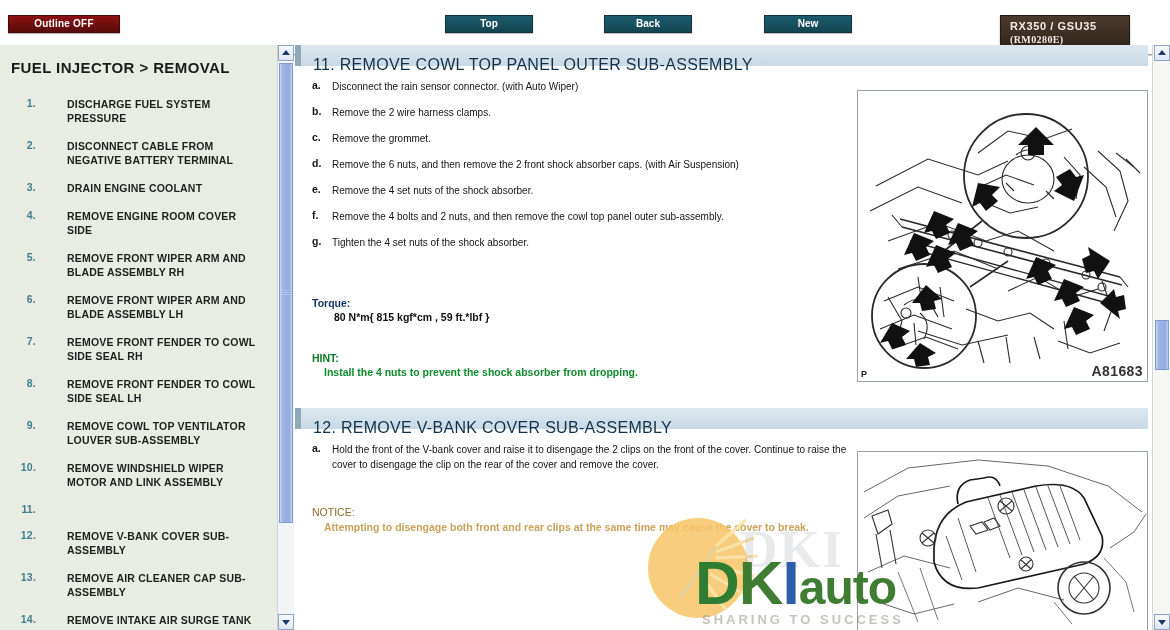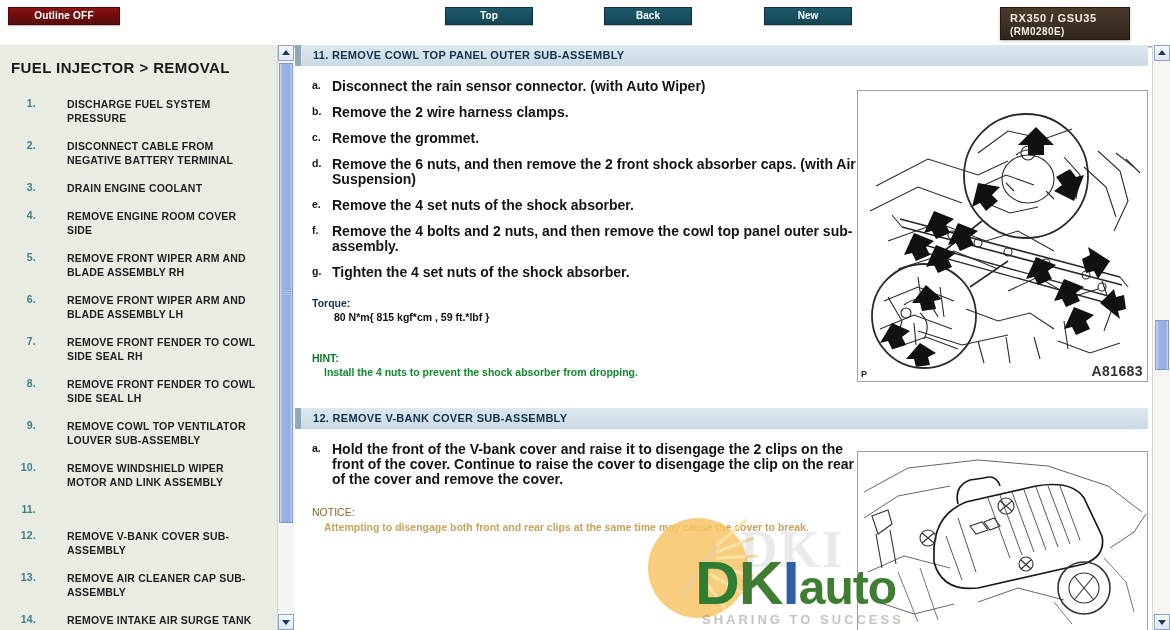--- a/index.html
+++ b/index.html
@@ -5,21 +5,21 @@
   html,body{margin:0;padding:0;}
   body{
     width:1170px;height:630px;overflow:hidden;
     background:#ffffff;
     font-family:"Liberation Sans","DejaVu Sans",sans-serif;
     -webkit-font-smoothing:antialiased;
   }
   .app{position:relative;width:1170px;height:630px;}
 
   
-  .topbar{position:absolute;left:0;top:4px;width:1170px;height:43px;background:#ffffff;}
+  .topbar{position:absolute;left:0;top:12px;width:1170px;height:43px;background:#ffffff;}
   .topbar-rule{position:absolute;left:0;top:42px;width:1170px;height:2px;
     background:linear-gradient(to bottom,#9a9a9a 0%,#b8b8b8 50%,#e8e8e8 100%);}
 
   .outline-btn{
     position:absolute;left:8px;top:3px;width:110px;height:16px;
     background:linear-gradient(to bottom,#8d1111 0%,#6d0d0d 55%,#5a0b0b 100%);
     border:1px solid #4a0808;
     color:#ffffff;font-size:10px;font-weight:bold;letter-spacing:.2px;
     text-align:center;line-height:16px;cursor:pointer;
     box-shadow:0 1px 1px rgba(0,0,0,.25);
@@ -38,21 +38,21 @@
   .navbtn.new{left:764px;}
 
   .model-badge{
     position:absolute;left:1000px;top:3px;width:130px;height:33px;
     background:linear-gradient(to bottom,#4a3a2c 0%,#3b2e22 60%,#2f241a 100%);
     border:1px solid #241a12;
     box-shadow:0 1px 2px rgba(0,0,0,.3);
     color:#f2ece2;padding:3px 0 0 9px;box-sizing:border-box;
   }
   .model-badge .m1{font-size:11px;font-weight:bold;letter-spacing:.6px;line-height:14px;}
-  .model-badge .m2{font-size:10px;font-weight:bold;letter-spacing:.4px;line-height:13px;}
+  .model-badge .m2{font-size:10px;font-weight:bold;letter-spacing:.4px;line-height:13px;font-family:Liberation Serif, serif;}
 
   
   .sidebar{
     position:absolute;left:0;top:45px;width:277px;height:585px;
     background:#e8ece3;border-right:1px solid #b9bfb2;overflow:hidden;
   }
   .sidebar-title{
     position:absolute;left:11px;top:14px;width:250px;
     font-size:15px;font-weight:bold;color:#1b1b1b;letter-spacing:.4px;
   }
@@ -92,28 +92,28 @@
     background:#ffffff;overflow:hidden;
   }
   .sec{position:relative;}
   .sec-head{
     position:relative;height:21px;
     background:linear-gradient(to bottom,#dde8ef 0%,#d2e0e9 55%,#c9d9e4 100%);
     border-left:6px solid #8fa9b8;
     box-sizing:border-box;
   }
   .sec-head .t{
-    position:absolute;left:12px;top:4px;
-    font-size:11px;font-weight:bold;color:#11324a;letter-spacing:.3px;
+    position:absolute;left:12px;top:11px;
+    font-size:16px;font-weight:normal;color:#11324a;letter-spacing:.3px;
   }
 
   .body-col{position:absolute;left:17px;width:545px;}
   .item{display:flex;margin-bottom:11px;}
   .item .ltr{flex:0 0 20px;font-size:10.5px;font-weight:bold;color:#141414;}
-  .item .txt{flex:1;font-size:14px;color:#141414;line-height:15px;font-weight:bold;}
+  .item .txt{flex:1;font-size:10px;color:#141414;line-height:15px;font-weight:normal;}
 
   .torque-lbl{font-size:10.5px;font-weight:bold;color:#10325e;margin-bottom:2px;}
   .torque-val{font-size:10.5px;font-weight:bold;color:#101010;margin-left:22px;}
   .hint-lbl{font-size:10.5px;font-weight:bold;color:#0a7a23;margin-bottom:2px;}
   .hint-txt{font-size:10.5px;color:#0f8a2c;margin-left:12px;font-weight:bold;}
   .notice-lbl{font-size:10.5px;font-weight:normal;color:#8a6a28;margin-bottom:2px;}
   .notice-txt{font-size:10.5px;color:#c9a25c;margin-left:12px;line-height:15px;font-weight:bold;}
 
   
   .fig{position:absolute;background:#ffffff;border:1px solid #9aa0a6;box-sizing:border-box;}

